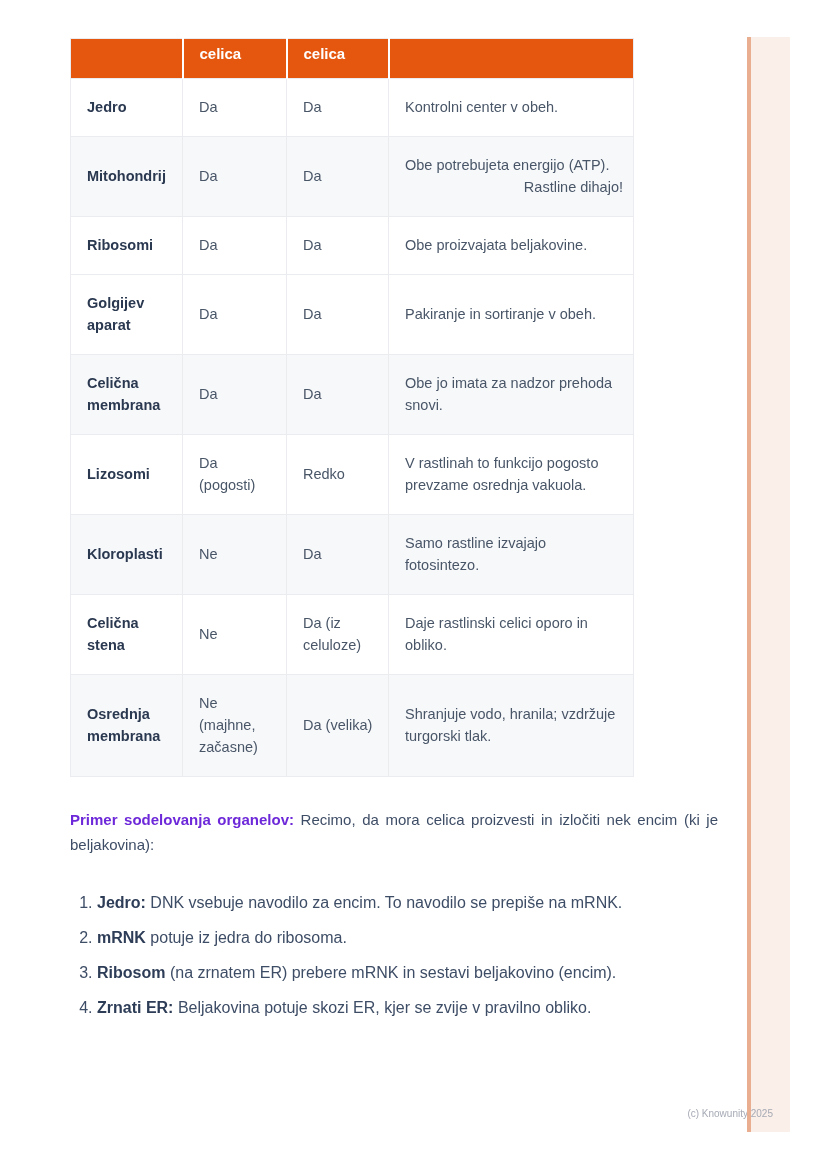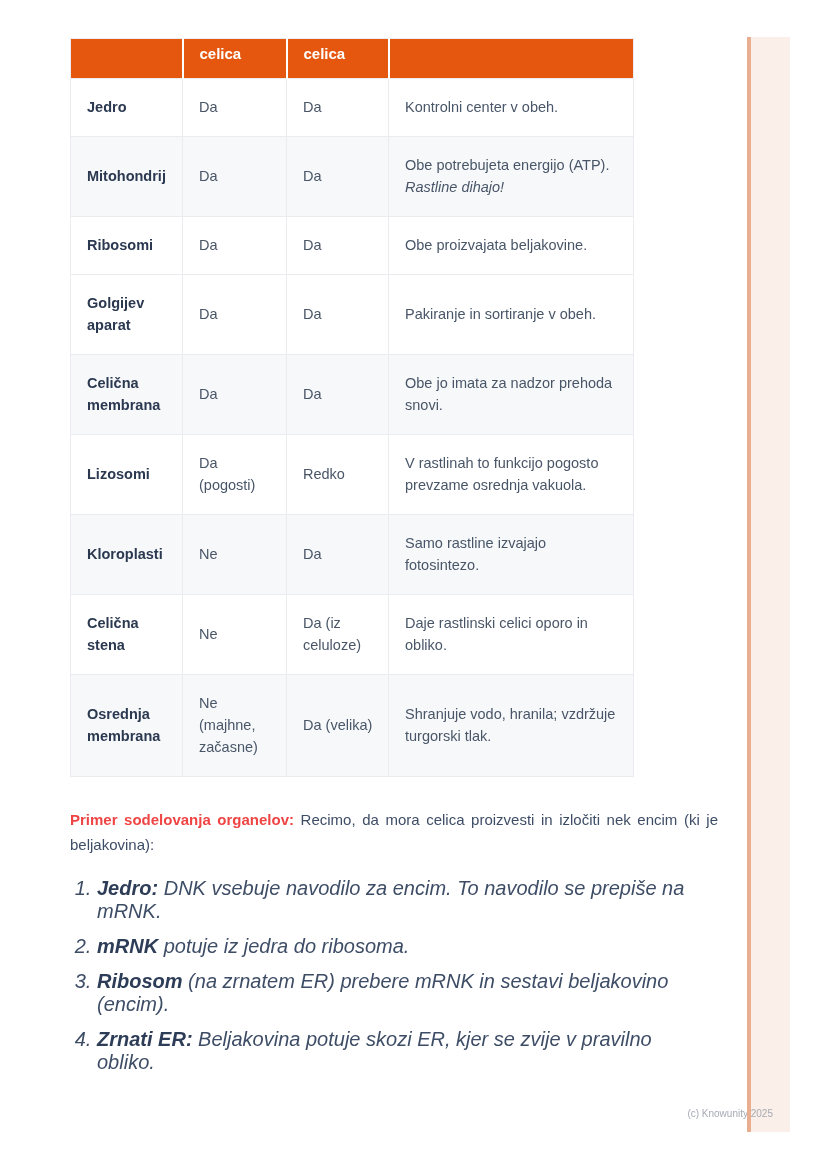--- a/index.html
+++ b/index.html
@@ -51,39 +51,38 @@
     font-size: 14.5px;
     color: #495668;
     line-height: 22px;
     vertical-align: middle;
     padding: 17px 10px 18px 16px;
     border: 1px solid #EAECF0;
     background: #ffffff;
   }
   table.organelles td.name { font-weight: bold; color: #2A3850; margin-top: 30px; }
   table.organelles tr.alt td { background: #F7F8FA; }
-  .note-italic { font-style: italic; display: block; }
+  .note-italic { display: block; text-align: right; }
 
   .para {
     margin-top: 30px;
     width: 648px;
     font-size: 15px;
     line-height: 25px;
     color: #3E4D66;
     text-align: justify;
   }
-  .para strong { color: #ef4444; }
+  .para strong { color: #6d28d9; }
 
   ol.steps {
-    margin-top: 20px;
+    margin-top: 34px;
     padding-left: 27px;
     width: 620px;
-    font-size: 20px;
+    font-size: 16px;
     color: #3E4D66;
-    font-style: italic;
   }
   ol.steps li { margin-bottom: 12px; line-height: 23px; }
   ol.steps strong { color: #2E3D57; }
 
   .footer {
     position: absolute;
     top: 1108px;
     right: 55px;
     font-size: 10px;
     color: #A6AAB5;

